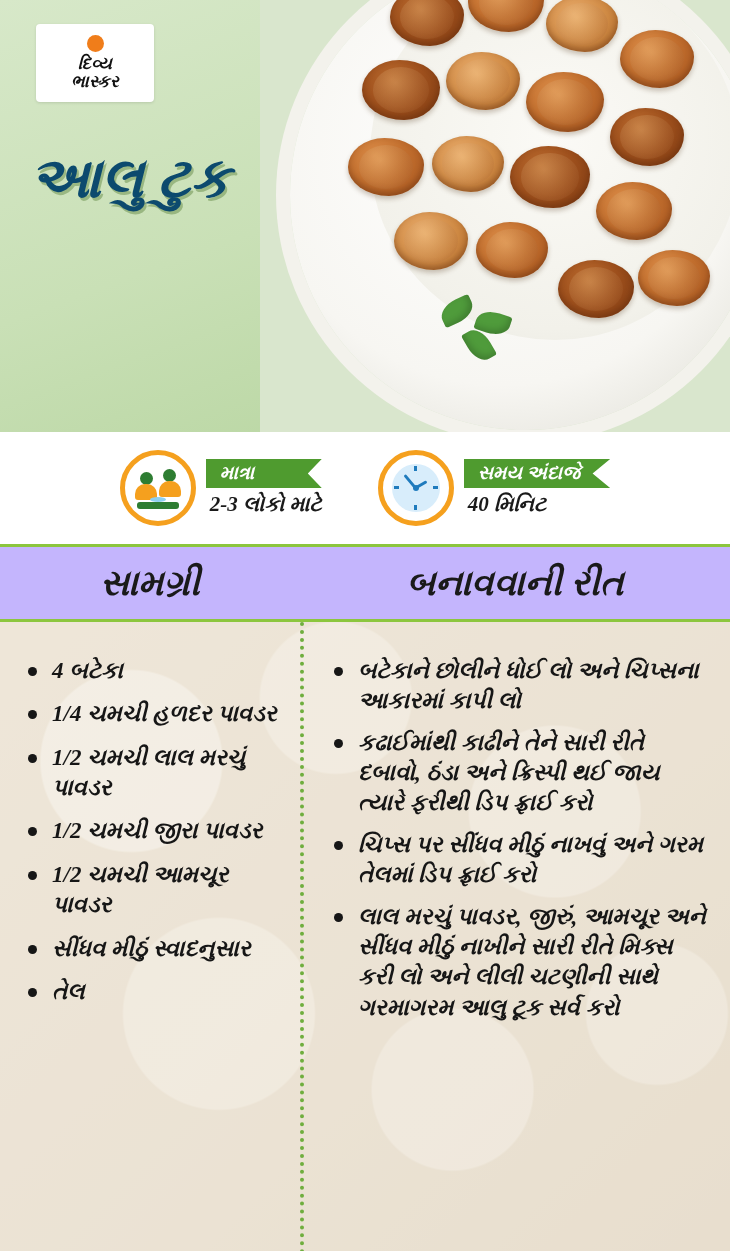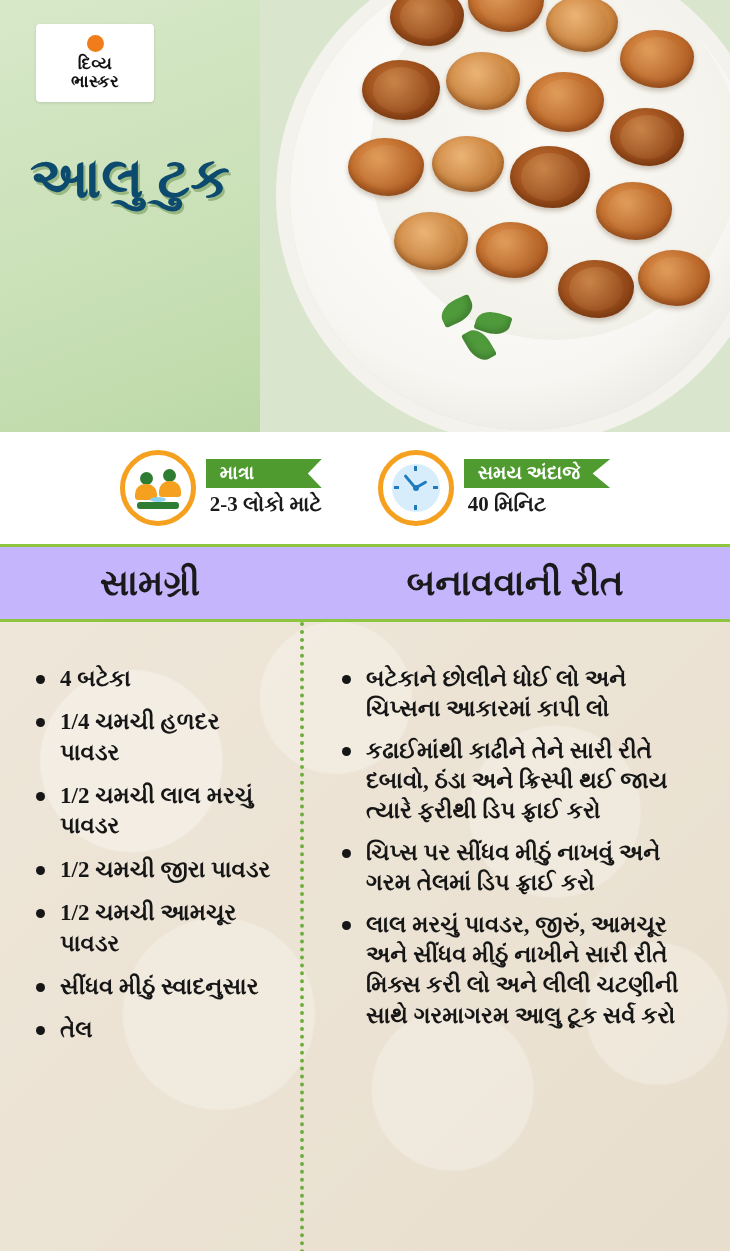--- a/index.html
+++ b/index.html
@@ -11,20 +11,21 @@
     height: 1251px;
     font-family: "Liberation Sans", sans-serif;
     background: #ffffff;
     overflow: hidden;
   }
   .page {
     position: relative;
     width: 730px;
     height: 1251px;
     overflow: hidden;
+    font-style: italic;
   }
 
   
   .hero {
     position: relative;
     height: 432px;
     background: #cfe3c0;
     overflow: hidden;
   }
   .hero-bg-left {
@@ -293,21 +294,21 @@
     box-sizing: border-box;
   }
   .col.ingredients { width: 300px; }
   .col.method {
     width: 430px;
     border-left: 4px dotted #6fae3e;
     padding-left: 28px;
     padding-right: 22px;
   }
   ul.list {
-    margin: 8px;
+    margin: 0;
     padding: 0;
     list-style: none;
   }
   ul.list li {
     position: relative;
     padding-left: 26px;
     margin-bottom: 13px;
     font-family: "Liberation Serif", serif;
     font-weight: bold;
     font-size: 23px;

